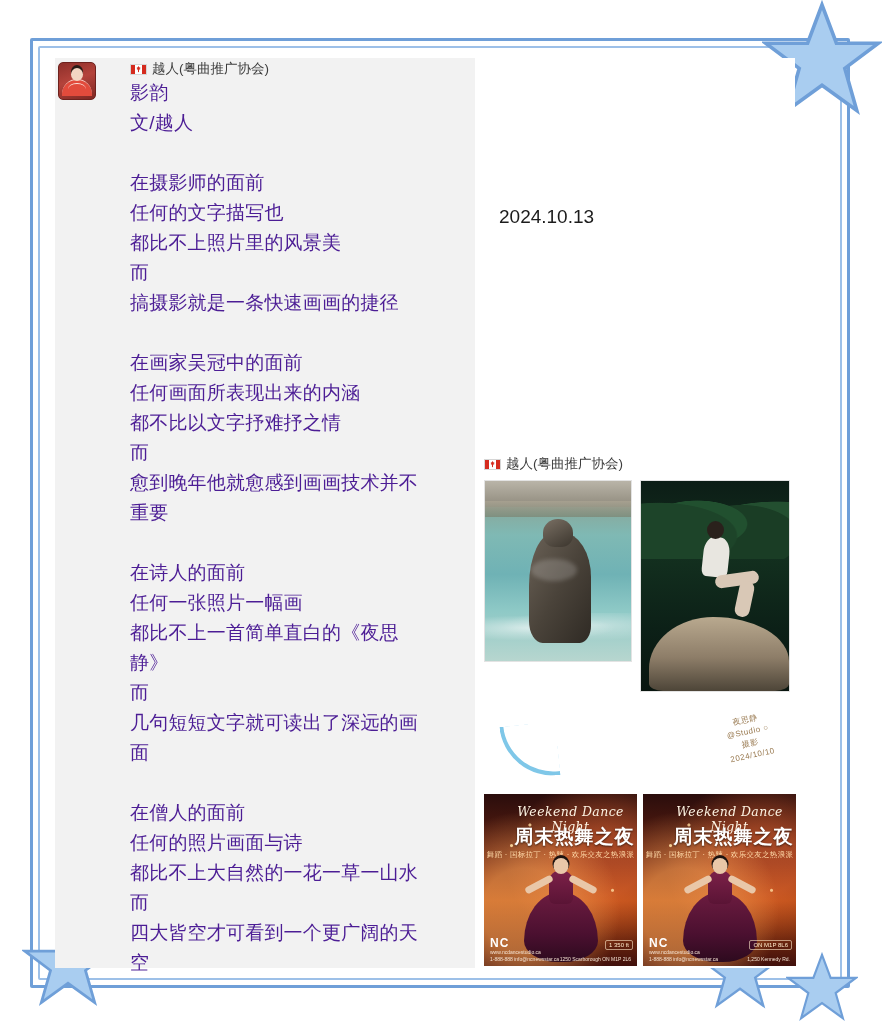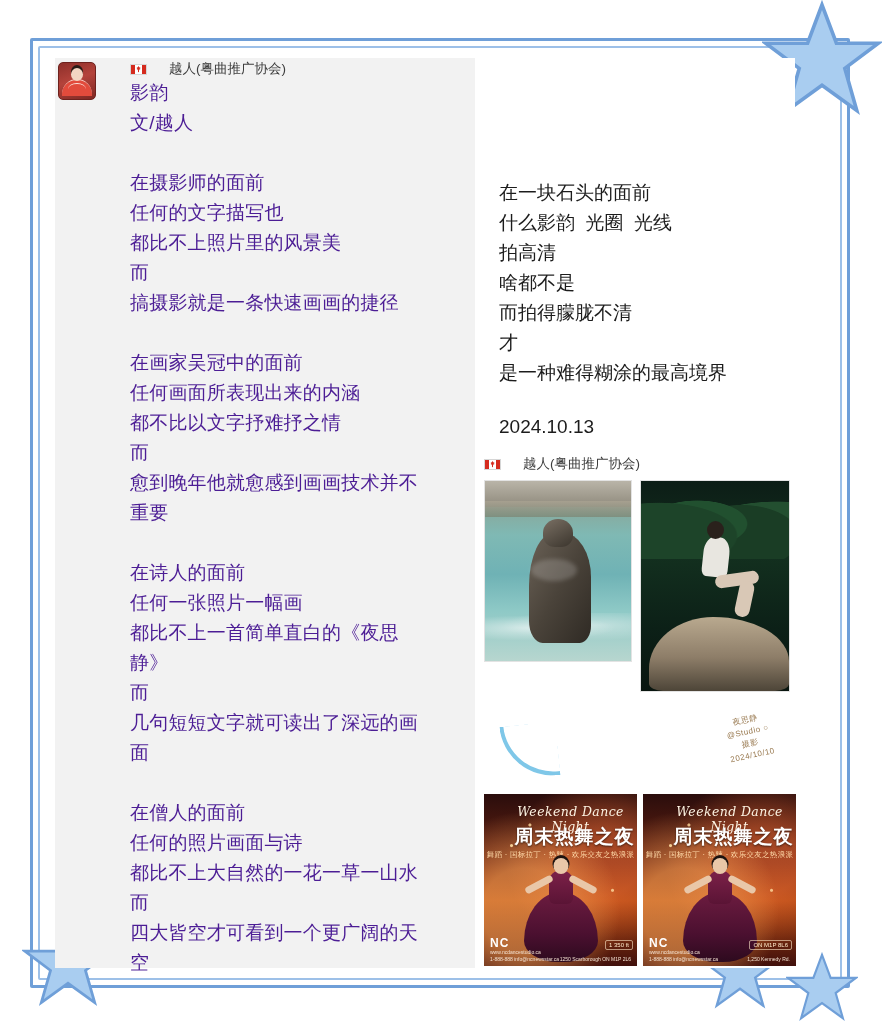--- a/index.html
+++ b/index.html
@@ -54,21 +54,21 @@
     background: #ffffff;
   }
 
   
   .msg {
     position: absolute;
   }
   .msg-header {
     display: flex;
     align-items: center;
-    gap: 22px;
+    gap: 5px;
     height: 18px;
   }
   .flag {
     display: inline-block;
     width: 17px; height: 11px;
     position: relative;
     border: 1px solid #d6d6d6;
     background: #ffffff;
     flex: 0 0 auto;
   }
@@ -532,27 +532,20 @@
 
 在僧人的面前
 任何的照片画面与诗
 都比不上大自然的一花一草一山水
 而
 四大皆空才可看到一个更广阔的天
 空</div>
 </div>
 
 <div class="right-col">
-  <div class="right-body">在一块石头的面前
-什么影韵  光圈  光线
-拍高清
-啥都不是
-而拍得朦胧不清
-才
-是一种难得糊涂的最高境界</div>
   <div class="right-date">2024.10.13</div>
 </div>
 
 <div class="msg2">
   <div class="msg-header">
     <span class="flag">
           <i></i>
         </span>
     <span class="sender-name">越人(粤曲推广协会)</span>
   </div>

